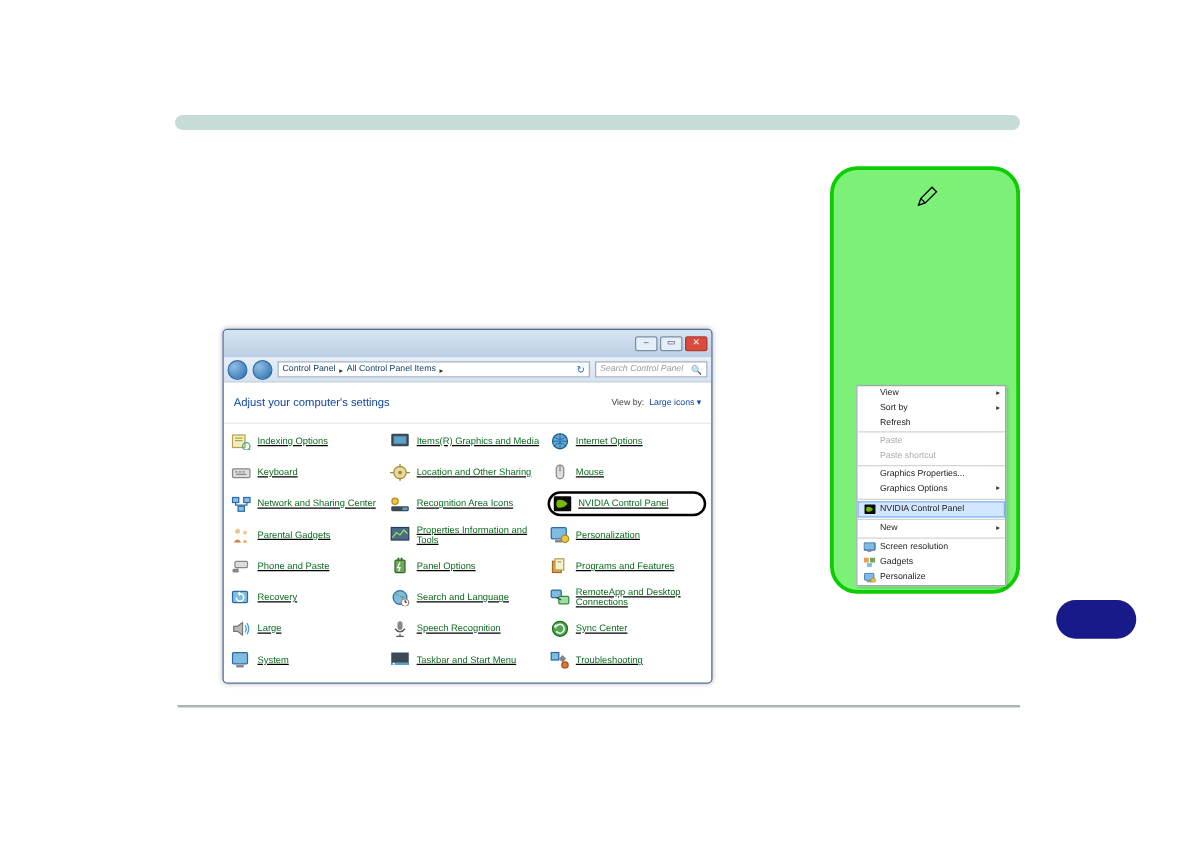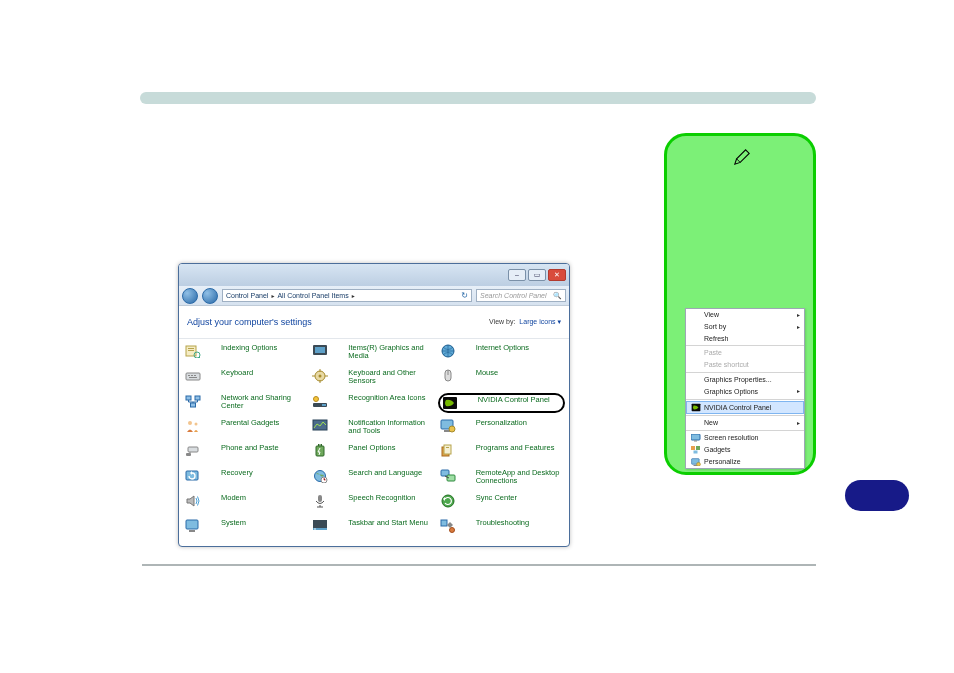--- a/index.html
+++ b/index.html
@@ -191,24 +191,25 @@
   .grid {
     padding: 4px 4px 4px 4px;
     display: grid;
     grid-template-columns: repeat(3, 1fr);
     column-gap: 0px;
     row-gap: 5px;
     font-size: 7.5px;
   }
   .item {
     display: flex;
-    align-items: flex-start;
-    gap: 20px;
+    align-items: center;
+    gap: 5px;
     padding: 1px 2px;
     min-height: 20px;
+    text-decoration: underline;
   }
   .item .ic { width: 16px; height: 14px; flex-shrink:0; }
   .item .lbl { color: #0b6b1f; line-height: 1.1; }
   .item.highlight {
     border: 2px solid #000;
     border-radius: 12px;
     padding: 1px 6px 1px 2px;
   }
   
   .ic svg { width: 100%; height: 100%; }
@@ -367,21 +368,21 @@
             <rect x="4" y="8" width="8" height="1" fill="#888"></rect>
           </svg></span>
         <span class="lbl">Keyboard</span>
       </div>
       <div class="item">
         <span class="ic"><svg viewBox="0 0 16 14">
             <circle cx="8" cy="7" r="5" fill="#e8d9a4" stroke="#a68b2c"></circle>
             <circle cx="8" cy="7" r="1.5" fill="#a68b2c"></circle>
             <path d="M8 0 V3 M8 11 V14 M0 7 H3 M13 7 H16" stroke="#a68b2c"></path>
           </svg></span>
-        <span class="lbl">Keyboard and Other Sensors</span>
+        <span class="lbl">Location and Other Sharing</span>
       </div>
       <div class="item">
         <span class="ic"><svg viewBox="0 0 16 14">
             <rect x="5" y="1" width="6" height="11" rx="3" fill="#ddd" stroke="#888"></rect>
             <line x1="8" y1="1" x2="8" y2="6" stroke="#888"></line>
           </svg></span>
         <span class="lbl">Mouse</span>
       </div>
       <div class="item">
         <span class="ic"><svg viewBox="0 0 16 14">
@@ -414,21 +415,21 @@
             <path d="M2 13 Q5 8 8 13" fill="#d87b3e"></path>
             <path d="M9 13 Q11 9 13 13" fill="#e8a04f"></path>
           </svg></span>
         <span class="lbl">Parental Gadgets</span>
       </div>
       <div class="item">
         <span class="ic"><svg viewBox="0 0 16 14">
             <rect x="1" y="1" width="14" height="10" fill="#4a6b8a" stroke="#274057"></rect>
             <polyline points="2,9 5,5 8,7 11,3 14,6" fill="none" stroke="#9fe04f" stroke-width="1"></polyline>
           </svg></span>
-        <span class="lbl">Notification Information and Tools</span>
+        <span class="lbl">Properties Information and Tools</span>
       </div>
       <div class="item">
         <span class="ic"><svg viewBox="0 0 16 14">
             <rect x="1" y="1" width="12" height="9" rx="1" fill="#7fbce0" stroke="#2a6aa8"></rect>
             <rect x="4" y="11" width="6" height="2" fill="#888"></rect>
             <circle cx="12" cy="10" r="3" fill="#eac24c" stroke="#a68b2c"></circle>
           </svg></span>
         <span class="lbl">Personalization</span>
       </div>
       <div class="item">
@@ -479,21 +480,21 @@
             <rect x="7" y="6" width="8" height="6" rx="1" fill="#9fdea5" stroke="#2f8a3f"></rect>
             <path d="M5 7 L9 9" stroke="#444"></path>
           </svg></span>
         <span class="lbl">RemoteApp and Desktop Connections</span>
       </div>
       <div class="item">
         <span class="ic"><svg viewBox="0 0 16 14">
             <polygon points="2,5 5,5 9,2 9,12 5,9 2,9" fill="#bbb" stroke="#777"></polygon>
             <path d="M11 4 Q13 7 11 10 M12.5 2.5 Q15.5 7 12.5 11.5" fill="none" stroke="#4a9fd6"></path>
           </svg></span>
-        <span class="lbl">Modem</span>
+        <span class="lbl">Large</span>
       </div>
       <div class="item">
         <span class="ic"><svg viewBox="0 0 16 14">
             <rect x="6" y="1" width="4" height="7" rx="2" fill="#888"></rect>
             <path d="M4 7 Q8 12 12 7" fill="none" stroke="#555"></path>
             <line x1="8" y1="11" x2="8" y2="13" stroke="#555"></line>
             <line x1="5" y1="13" x2="11" y2="13" stroke="#555"></line>
           </svg></span>
         <span class="lbl">Speech Recognition</span>
       </div>

